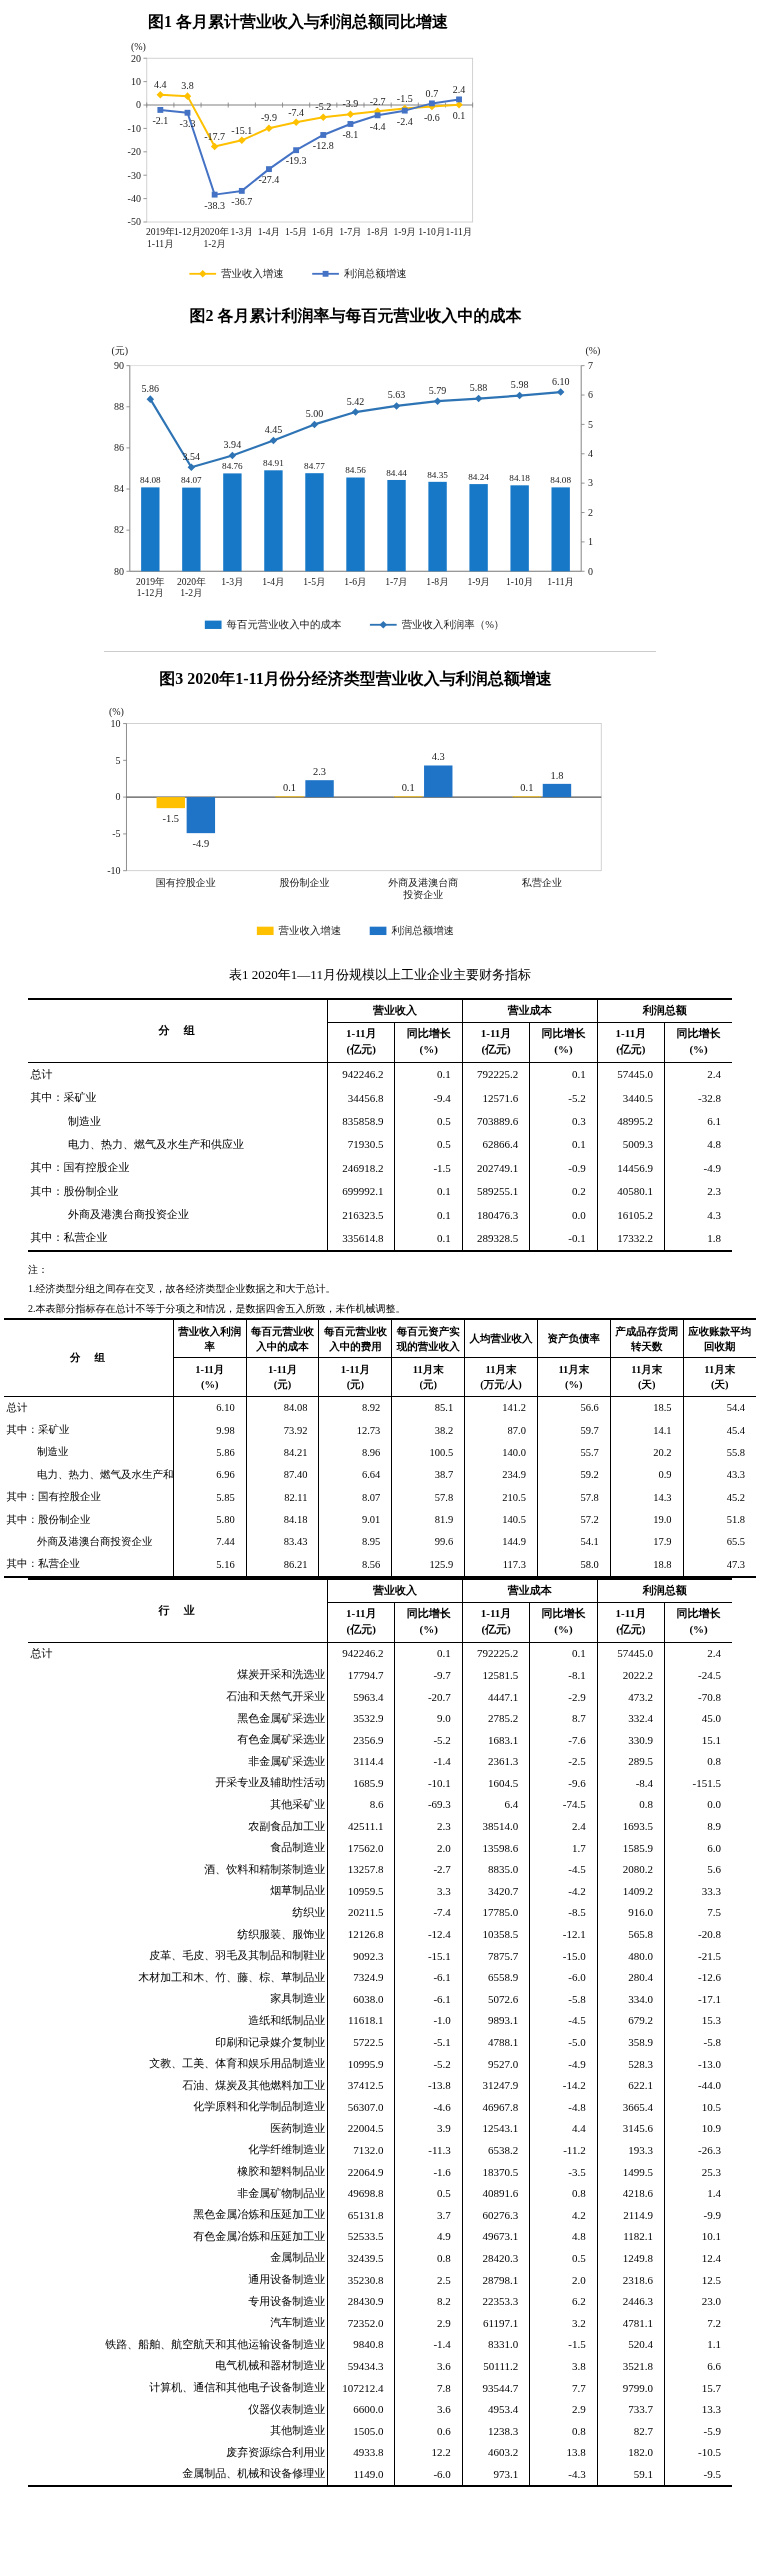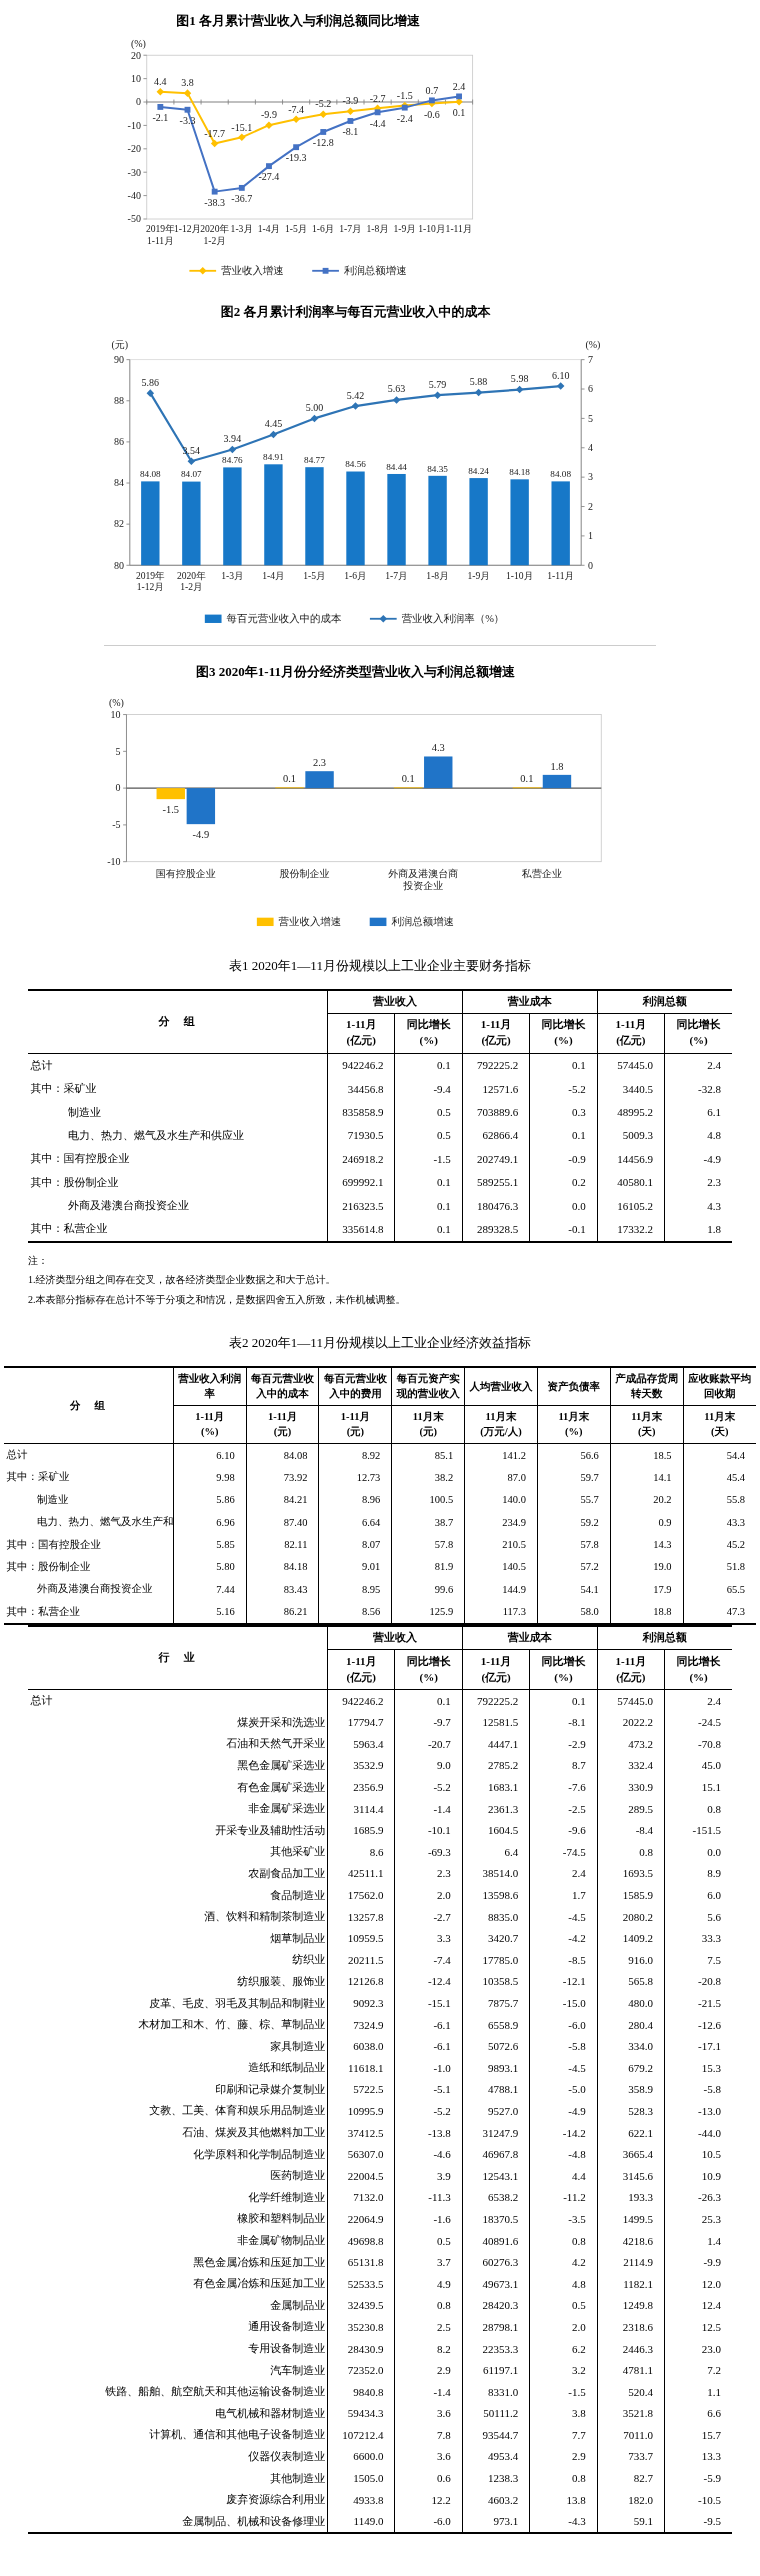--- a/index.html
+++ b/index.html
@@ -1,19 +1,19 @@
 <!DOCTYPE html>
 <html style="font-size:13.4px"><head>
 <meta charset="utf-8">
 <style>
   html,body{margin:0;padding:0;background:#ffffff;color:#000;}
   body{width:760px;font-family:"Liberation Serif","DejaVu Serif",serif;}
   .page{width:760px;overflow:hidden;background:#fff;}
   .fig{margin-top:11.7px;}
-  .fig-title{text-align:center;font-weight:bold;font-size:13px;font-family:"Liberation Serif","DejaVu Serif",serif;}
+  .fig-title{text-align:center;font-weight:bold;font-size:16px;font-family:"Liberation Serif","DejaVu Serif",serif;}
   .fig-canvas{line-height:0;}
   #fig1wrap .fig-title{width:376px;margin-left:110px;}
   #fig1wrap .fig-canvas{margin-left:110px;}
   #fig2wrap .fig-title{width:535px;margin-left:88px;margin-top:22px;}
   #fig2wrap .fig-canvas{margin-left:88px;}
   #fig3wrap .fig-title{width:535px;margin-left:88px;margin-top:17px;font-family:Liberation Serif, serif;}
   #fig3wrap .fig-canvas{margin-left:88px;}
   .divider{height:0.8px;background:#cccccc;width:552px;margin:16.7px auto 5px auto;}
   .tbl-title{text-align:center;font-weight:normal;font-size:13px;margin:25px 0 13.4px 0;}
   table.report{border-collapse:collapse;border-top:2.1px solid #000;border-bottom:2.1px solid #000;margin:0 auto;table-layout:fixed;}
@@ -418,21 +418,20 @@
         </tbody>
     </table>
     <div class="notes">
       <div>注：</div>
       <div>1.经济类型分组之间存在交叉，故各经济类型企业数据之和大于总计。</div>
       <div>2.本表部分指标存在总计不等于分项之和情况，是数据四舍五入所致，未作机械调整。</div>
     </div>
   </section>
 
   <section>
-    <div class="tbl-title">表2 2020年1—11月份规模以上工业企业经济效益指标</div>
     <table class="report t2">
       <thead>
         <tr>
           <th class="lab" rowspan="2" style="width:22%">分　组</th>
           <th class="grp">营业收入利润率</th>
           <th class="grp">每百元营业收入中的成本</th>
           <th class="grp">每百元营业收入中的费用</th>
           <th class="grp">每百元资产实现的营业收入</th>
           <th class="grp">人均营业收入</th>
           <th class="grp">资产负债率</th>
@@ -805,21 +804,21 @@
             <td class="num">2114.9</td>
             <td class="num">-9.9</td>
           </tr>
           <tr>
             <td class="labc i2">有色金属冶炼和压延加工业</td>
             <td class="num">52533.5</td>
             <td class="num">4.9</td>
             <td class="num">49673.1</td>
             <td class="num">4.8</td>
             <td class="num">1182.1</td>
-            <td class="num">12.0</td>
+            <td class="num">10.1</td>
           </tr>
           <tr>
             <td class="labc i2">金属制品业</td>
             <td class="num">32439.5</td>
             <td class="num">0.8</td>
             <td class="num">28420.3</td>
             <td class="num">0.5</td>
             <td class="num">1249.8</td>
             <td class="num">12.4</td>
           </tr>
@@ -867,21 +866,21 @@
             <td class="num">3.8</td>
             <td class="num">3521.8</td>
             <td class="num">6.6</td>
           </tr>
           <tr>
             <td class="labc i2">计算机、通信和其他电子设备制造业</td>
             <td class="num">107212.4</td>
             <td class="num">7.8</td>
             <td class="num">93544.7</td>
             <td class="num">7.7</td>
-            <td class="num">7011.0</td>
+            <td class="num">9799.0</td>
             <td class="num">15.7</td>
           </tr>
           <tr>
             <td class="labc i2">仪器仪表制造业</td>
             <td class="num">6600.0</td>
             <td class="num">3.6</td>
             <td class="num">4953.4</td>
             <td class="num">2.9</td>
             <td class="num">733.7</td>
             <td class="num">13.3</td>

